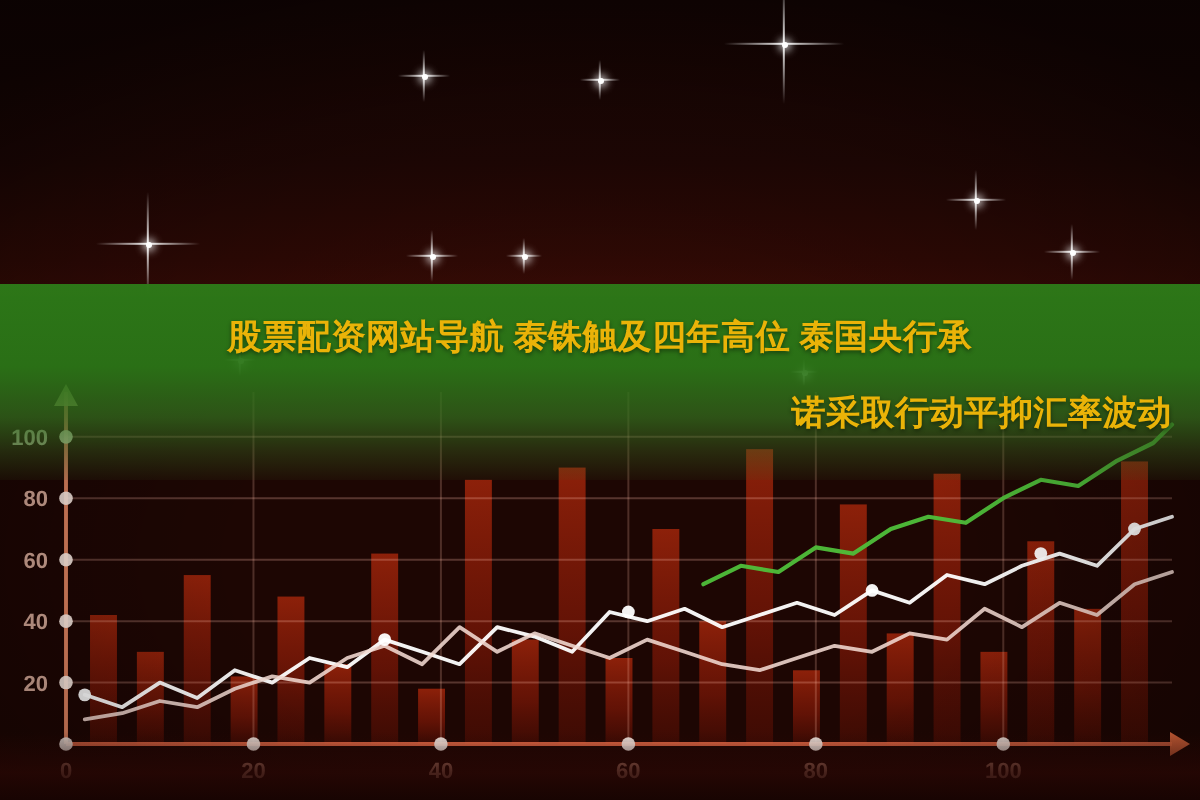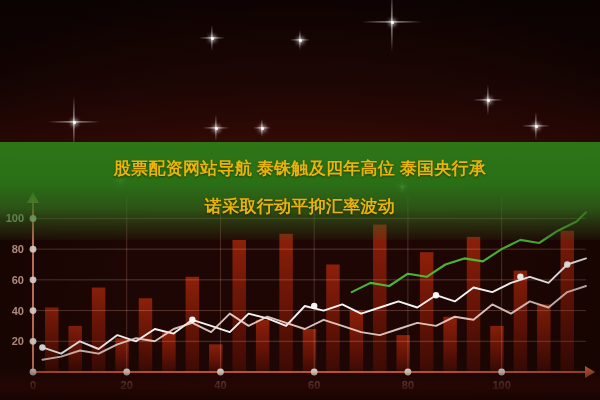--- a/index.html
+++ b/index.html
@@ -111,21 +111,21 @@
     color: #eab308;
     font-family: Liberation Serif, serif;
     font-weight: bold;
     font-size: 17px;
     line-height: 38px;
     letter-spacing: 0.3px;
     text-shadow: 0 1px 2px rgba(0,0,0,0.45);
     white-space: nowrap;
   }
   .title-line2 {
-    text-align: center;
+    text-align: right;
   }
 </style>
 </head>
 <body>
 
 <div id="stage">
 
   <div class="bg-base"></div>
   <div class="bg-top-dark"></div>
 

